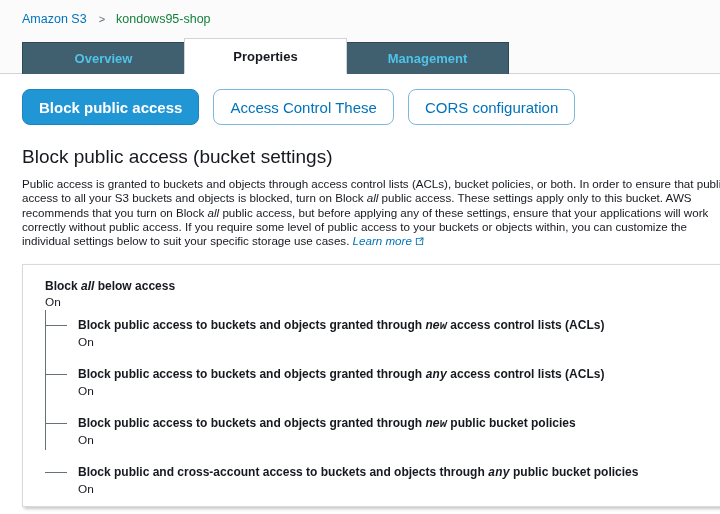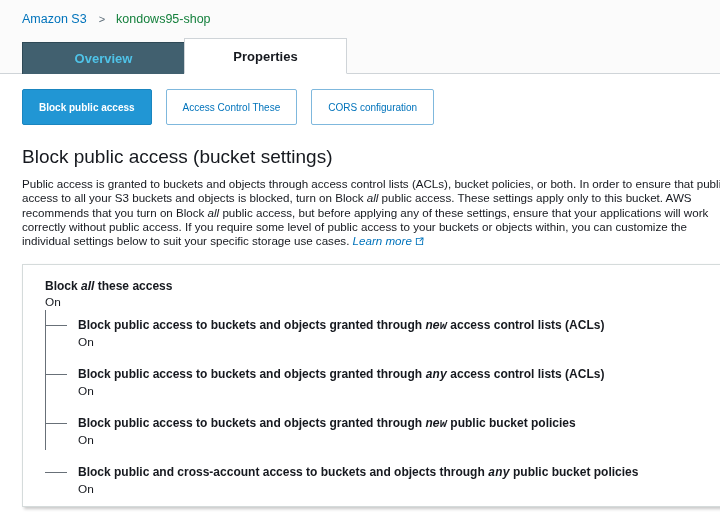--- a/index.html
+++ b/index.html
@@ -103,23 +103,23 @@
     align-items: center;
     gap: 14px;
     padding: 15px 0 0 22px;
   }
   .subtab {
     height: 36px;
     display: flex;
     align-items: center;
     justify-content: center;
     padding: 8px 16px;
-    font-size: 10px;
+    font-size: 15px;
     border: 1px solid #7fb8dd;
-    border-radius: 2px;
+    border-radius: 8px;
     background: #ffffff;
     color: #0073bb;
     cursor: pointer;
     white-space: nowrap;
   }
   .subtab.selected {
     background: #2196d4;
     border-color: #1a85bf;
     color: #ffffff;
     font-weight: bold;
@@ -228,20 +228,21 @@
 
   <div class="breadcrumb-bar">
     <a class="crumb-link">Amazon S3</a>
     <span class="crumb-sep">&gt;</span>
     <span class="crumb-current">kondows95-shop</span>
   </div>
 
   <div class="tabstrip">
     <div class="tab">Overview</div>
     <div class="tab active">Properties</div>
+    <div class="tab">Management</div>
   </div>
 
   <div class="content">
 
     <div class="subtabs">
       <div class="subtab selected">Block public access</div>
       <div class="subtab">Access Control These</div>
       <div class="subtab">CORS configuration</div>
     </div>
 
@@ -251,21 +252,21 @@
       <span>Public access is granted to buckets and objects through access control lists (ACLs), bucket policies, or both. In order to ensure that public access to all your S3 buckets and objects is blocked, turn on Block </span><i>all</i><span> public access. These settings apply only to this bucket. AWS recommends that you turn on Block </span><i>all</i><span> public access, but before applying any of these settings, ensure that your applications will work correctly without public access. If you require some level of public access to your buckets or objects within, you can customize the individual settings below to suit your specific storage use cases. </span><a class="learn-more"><span>Learn more</span><span class="ext-icon"><svg width="9" height="9" viewBox="0 0 10 10">
               <path d="M1 1 h5 v1 h-4 v6 h6 v-4 h1 v5 h-8 z" fill="#0073bb"></path>
               <path d="M6 0.6 h3.4 v3.4 h-1 V2.3 L5.6 5.1 4.9 4.4 7.7 1.6 H6 z" fill="#0073bb"></path>
             </svg></span></a>
     </p>
 
     <div class="panel">
       <div class="tree">
 
         <div class="root-row">
-          <div class="root-label"><span>Block </span><i>all</i><span> these access</span></div>
+          <div class="root-label"><span>Block </span><i>all</i><span> below access</span></div>
           <div class="state">On</div>
         </div>
 
         <div class="children">
 
           <div class="child">
             <div class="child-label"><span>Block public access to buckets and objects granted through </span><i>new</i><span> access control lists (ACLs)</span></div>
             <div class="state">On</div>
           </div>
 

